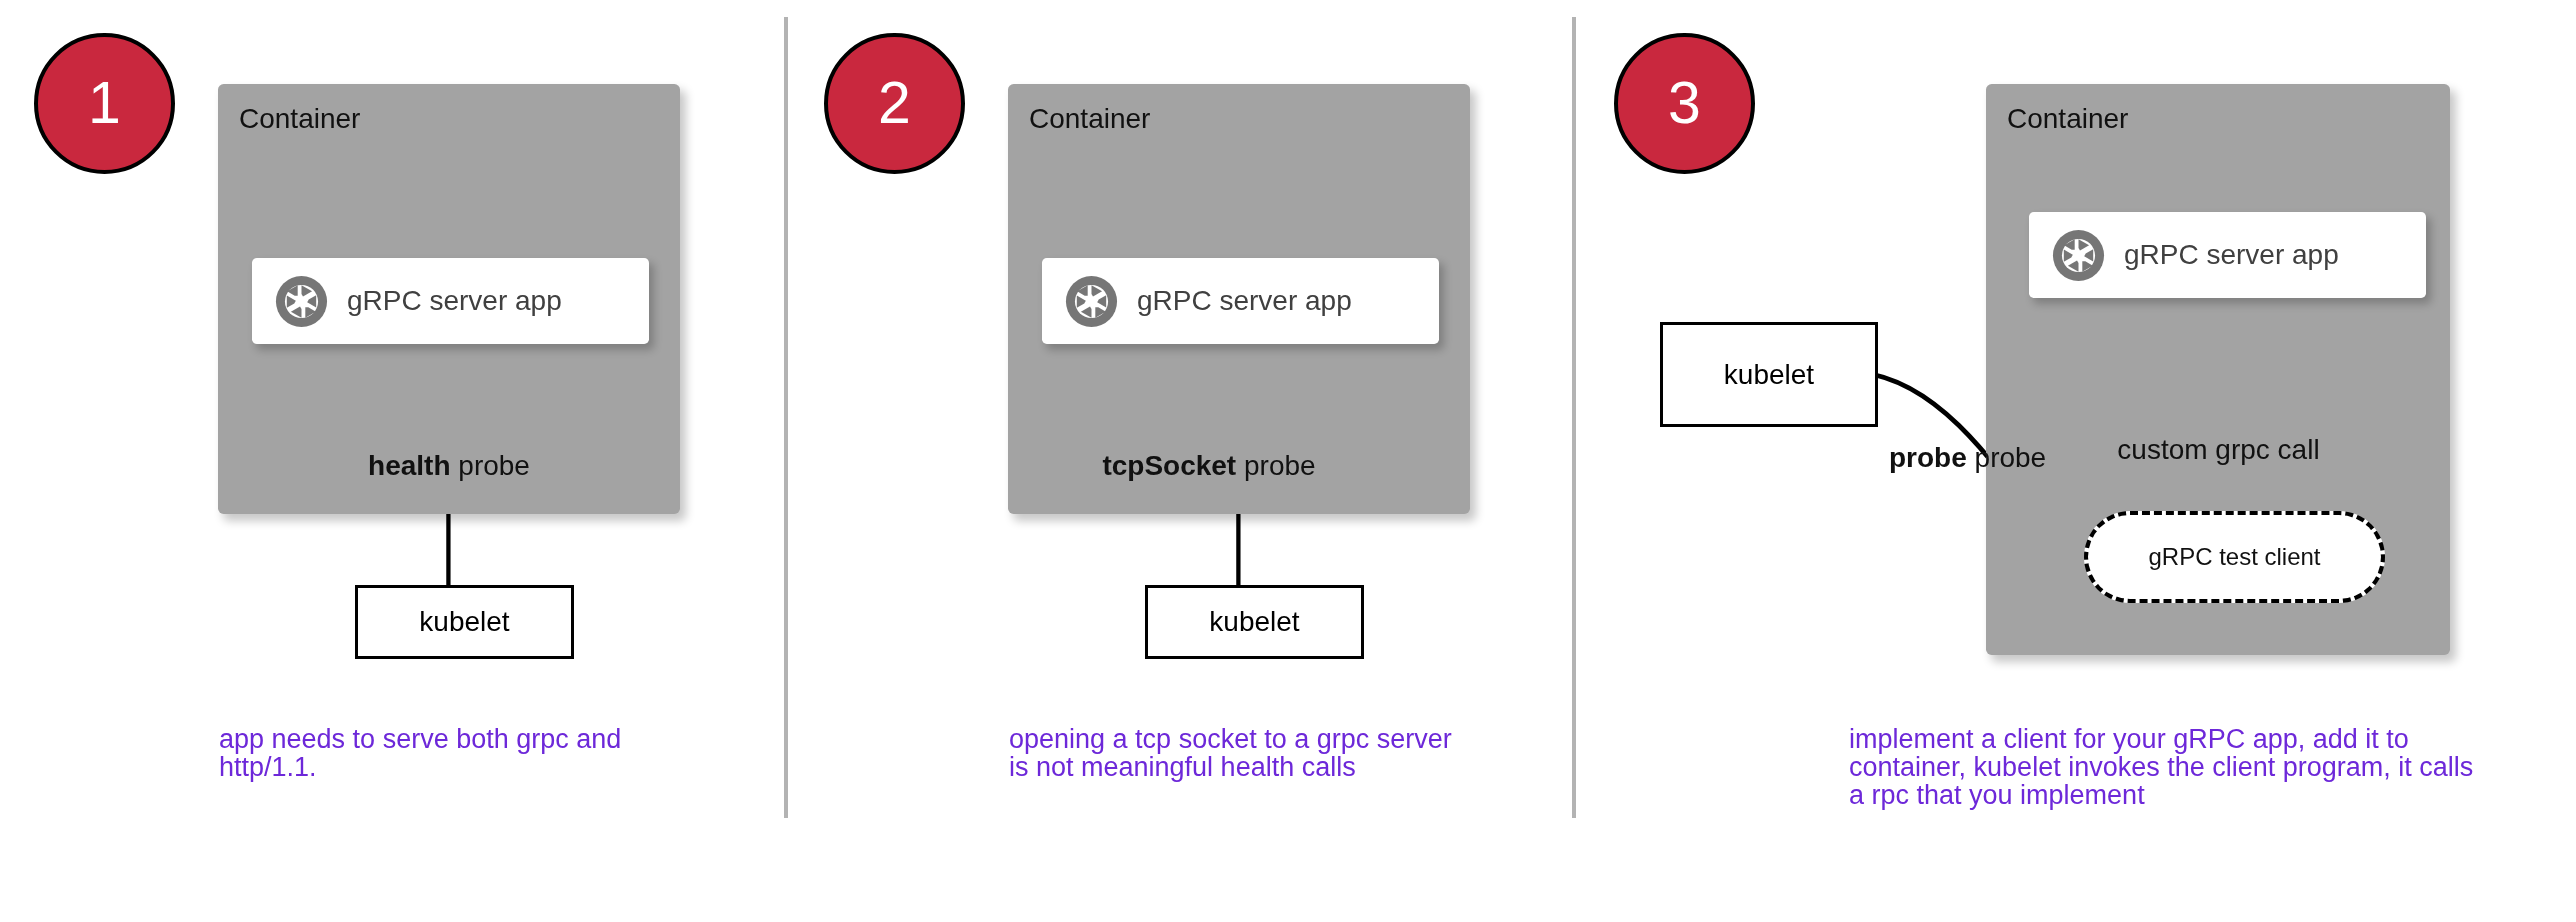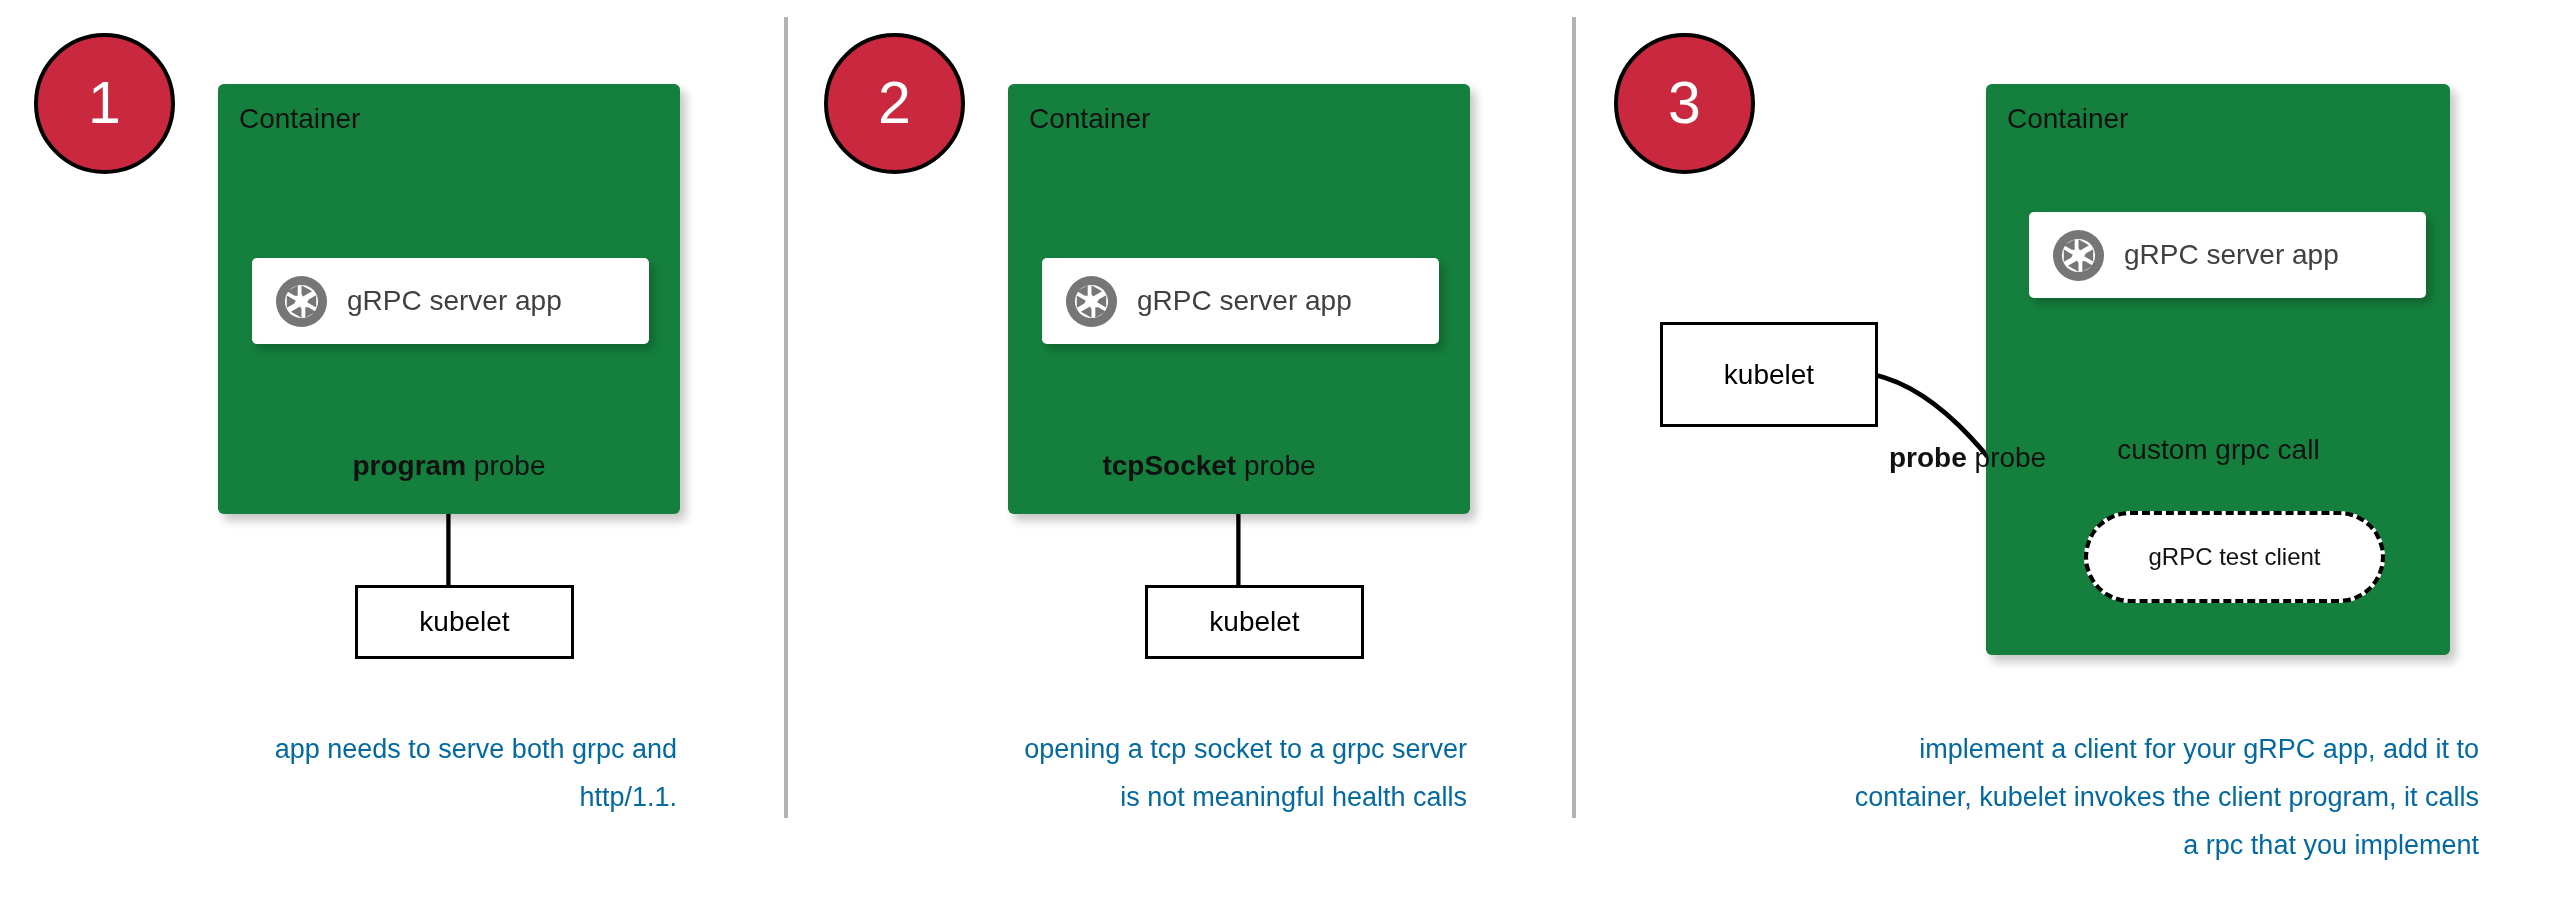--- a/index.html
+++ b/index.html
@@ -43,21 +43,21 @@
     color: #ffffff;
     font-size: 59px;
     line-height: 132px;
     text-align: center;
     font-family: "Liberation Sans", sans-serif;
   }
 
   
   .container-box {
     position: absolute;
-    background: #15803d;
+    background: #a3a3a3;
     border-radius: 5.7px;
     box-shadow: 5.7px 6.7px 9.5px rgba(0,0,0,0.22);
   }
   .container-label {
     position: absolute;
     left: 21px;
     top: 19px;
     font-size: 28px;
     color: #111111;
     white-space: nowrap;
@@ -122,23 +122,23 @@
     color: #111111;
     white-space: nowrap;
     text-align: center;
   }
   .edge-label b { font-weight: bold; }
 
   
   .caption {
     position: absolute;
     font-size: 27px;
-    line-height: 48px;
-    color: #0369a1;
-    text-align: right;
+    line-height: 28px;
+    color: #6d28d9;
+    text-align: left;
   }
 
   
   #arrows {
     position: absolute;
     left: 0;
     top: 0;
     width: 2576px;
     height: 923px;
     pointer-events: none;
@@ -192,21 +192,21 @@
           <path d="M12.5 34.6 L12.5 21.7 L22.0 27.2 L20.4 30.0 Z"></path>
           <path d="M12.8 17.2 L24.0 10.8 L24.0 21.8 L20.8 21.8 Z"></path>
         </g>
         <circle cx="28" cy="28" r="27" fill="none" stroke="#767676" stroke-width="0"></circle>
       </svg>
     </span>
     <span class="app-label">gRPC server app</span>
   </div>
 
   <div class="edge-label" style="left:218px; top:450px; width:462px;">
-    <b>program</b><span> probe</span>
+    <b>health</b><span> probe</span>
   </div>
 
   <div class="plain-box" style="left:339px; top:585px; width:219px; height:74px;">kubelet</div>
 
   <div class="caption" style="left:219px; top:725px; width:458px;">app needs to serve both grpc and http/1.1.</div>
 
   <div class="divider" id="divider-1"></div>
 
   <div class="step-badge" style="left:824px; top:33px;">2</div>
 

